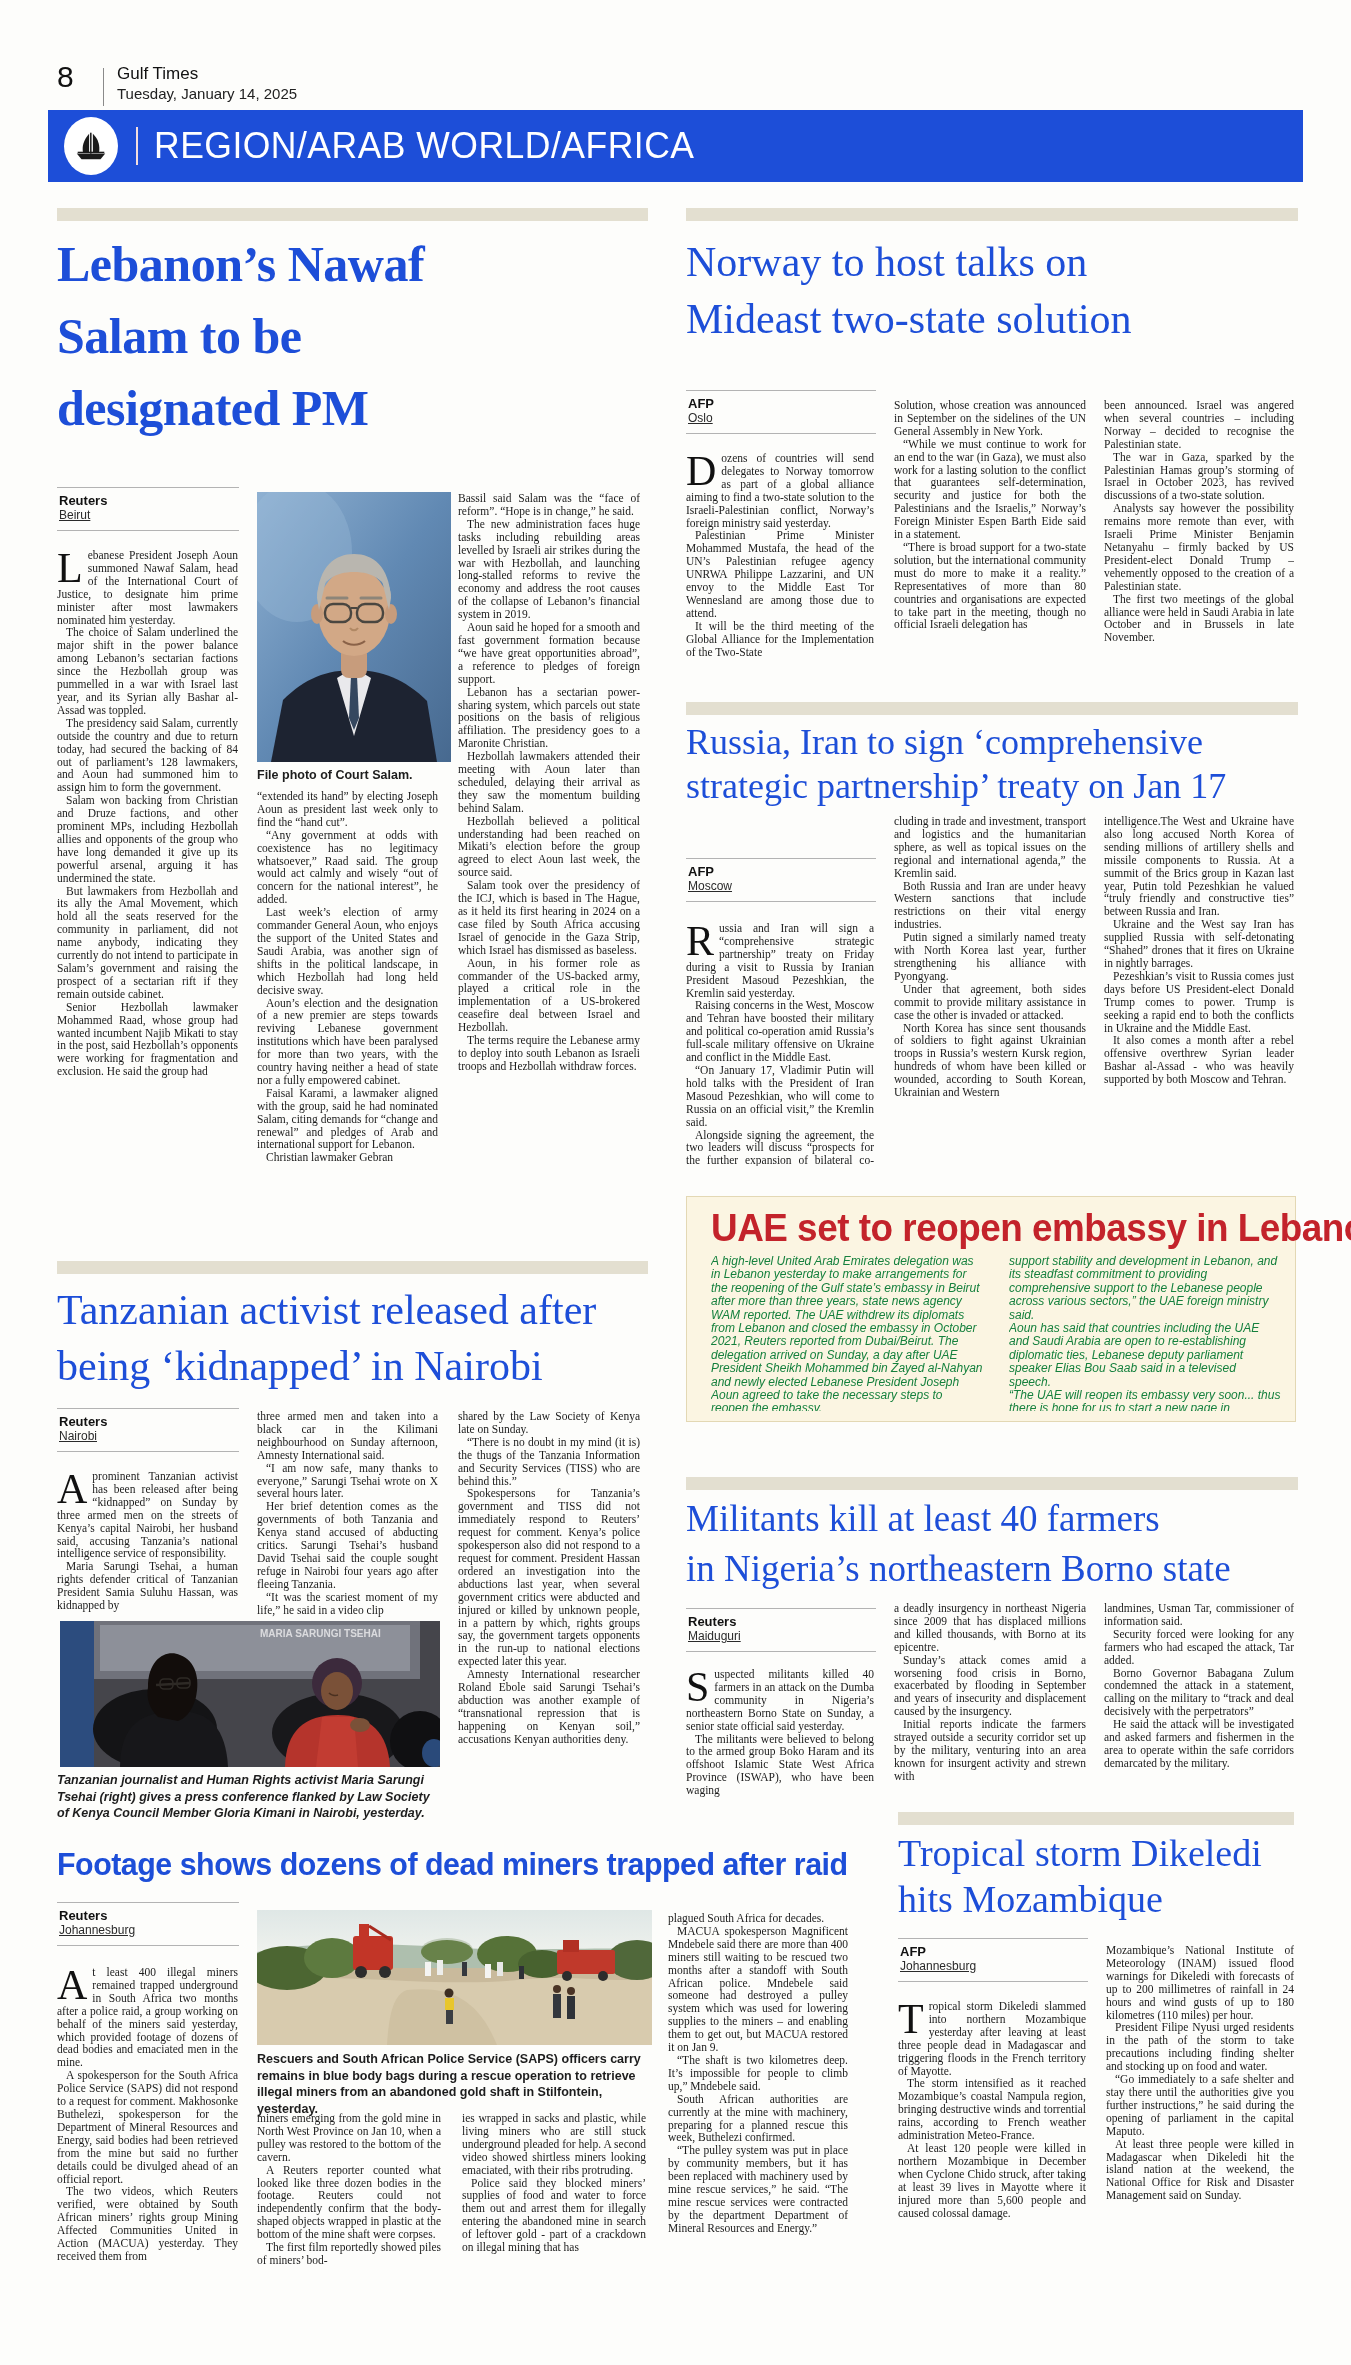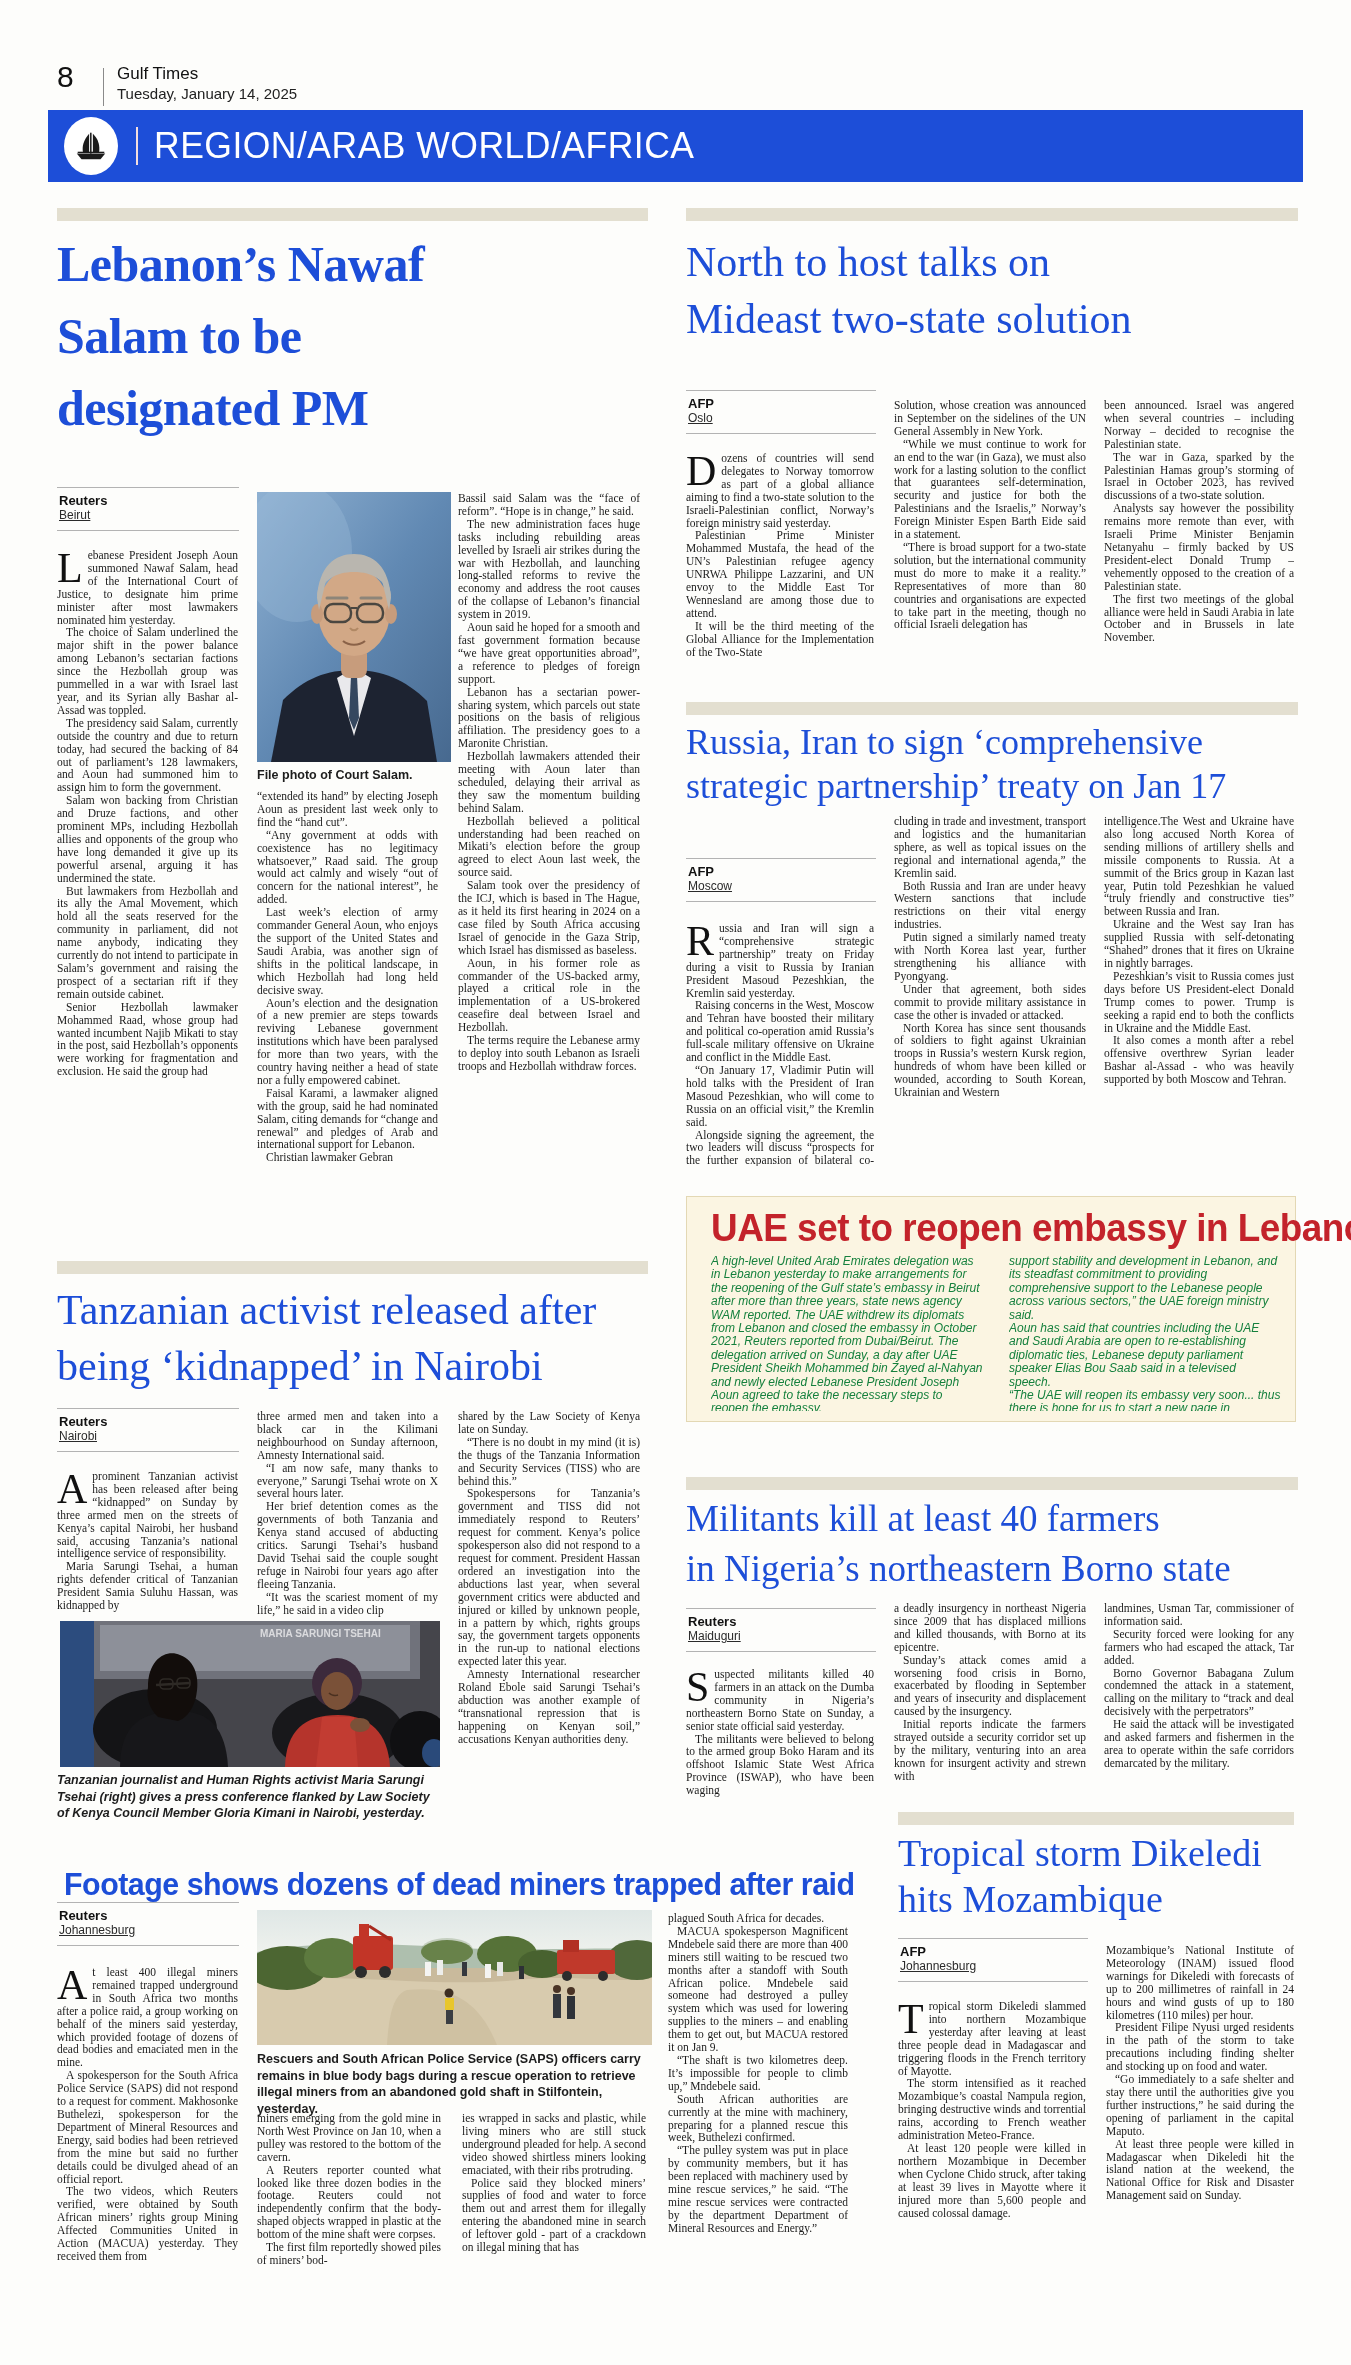--- a/index.html
+++ b/index.html
@@ -149,21 +149,21 @@
         <p>Hezbollah lawmakers attended their meeting with Aoun later than scheduled, delaying their arrival as they saw the momentum building behind Salam.</p>
         <p>Hezbollah believed a political understanding had been reached on Mikati’s election before the group agreed to elect Aoun last week, the source said.</p>
         <p>Salam took over the presidency of the ICJ, which is based in The Hague, as it held its first hearing in 2024 on a case filed by South Africa accusing Israel of genocide in the Gaza Strip, which Israel has dismissed as baseless.</p>
         <p>Aoun, in his former role as commander of the US-backed army, played a critical role in the implementation of a US-brokered ceasefire deal between Israel and Hezbollah.</p>
         <p>The terms require the Lebanese army to deploy into south Lebanon as Israeli troops and Hezbollah withdraw forces.</p>
       </div>
   </div>
 
   <div class="abs kicker" style="left:686px;top:208px;width:612px;"></div>
   <div class="abs hl hl-n" style="left:686px;top:234px;width:615px;">
-      <p>North to host talks on</p>
+      <p>Norway to host talks on</p>
       <p>Mideast two-state solution</p>
     </div>
   <div class="abs byline" style="left:686px;top:390px;width:188px;">
     <div class="agency">AFP</div>
     <div class="city">Oslo</div>
   </div>
   <div class="abs col" style="left:686px;top:452px;width:188px;height:217px;">
     <span class="dropcap">D</span>
     <div>
         <p>ozens of countries will send delegates to Norway tomorrow as part of a global alliance aiming to find a two-state solution to the Israeli-Palestinian conflict, Norway’s foreign ministry said yesterday.</p>
@@ -324,21 +324,21 @@
   </div>
   <div class="abs col" style="left:458px;top:1410px;width:182px;height:428px;">
     <div>
         <p>shared by the Law Society of Kenya late on Sunday.</p>
         <p>“There is no doubt in my mind (it is) the thugs of the Tanzania Information and Security Services (TISS) who are behind this.”</p>
         <p>Spokespersons for Tanzania’s government and TISS did not immediately respond to Reuters’ request for comment. Kenya’s police spokesperson also did not respond to a request for comment. President Hassan ordered an investigation into the abductions last year, when several government critics were abducted and injured or killed by unknown people, in a pattern by which, rights groups say, the government targets opponents in the run-up to national elections expected later this year.</p>
         <p>Amnesty International researcher Roland Ebole said Sarungi Tsehai’s abduction was another example of “transnational repression that is happening on Kenyan soil,” accusations Kenyan authorities deny.</p>
       </div>
   </div>
 
-  <div class="abs hl hl-m" style="left:64px;top:1847px;width:790px;margin-top:20px;">
+  <div class="abs hl hl-m" style="left:57px;top:1847px;width:790px;">
       <p>Footage shows dozens of dead miners trapped after raid</p>
     </div>
   <div class="abs byline" style="left:57px;top:1902px;width:180px;">
     <div class="agency">Reuters</div>
     <div class="city">Johannesburg</div>
   </div>
   <div class="abs col" style="left:57px;top:1966px;width:181px;height:328px;">
     <span class="dropcap">A</span>
     <div>
         <p>t least 400 illegal miners remained trapped underground in South Africa two months after a police raid, a group working on behalf of the miners said yesterday, which provided footage of dozens of dead bodies and emaciated men in the mine.</p>

